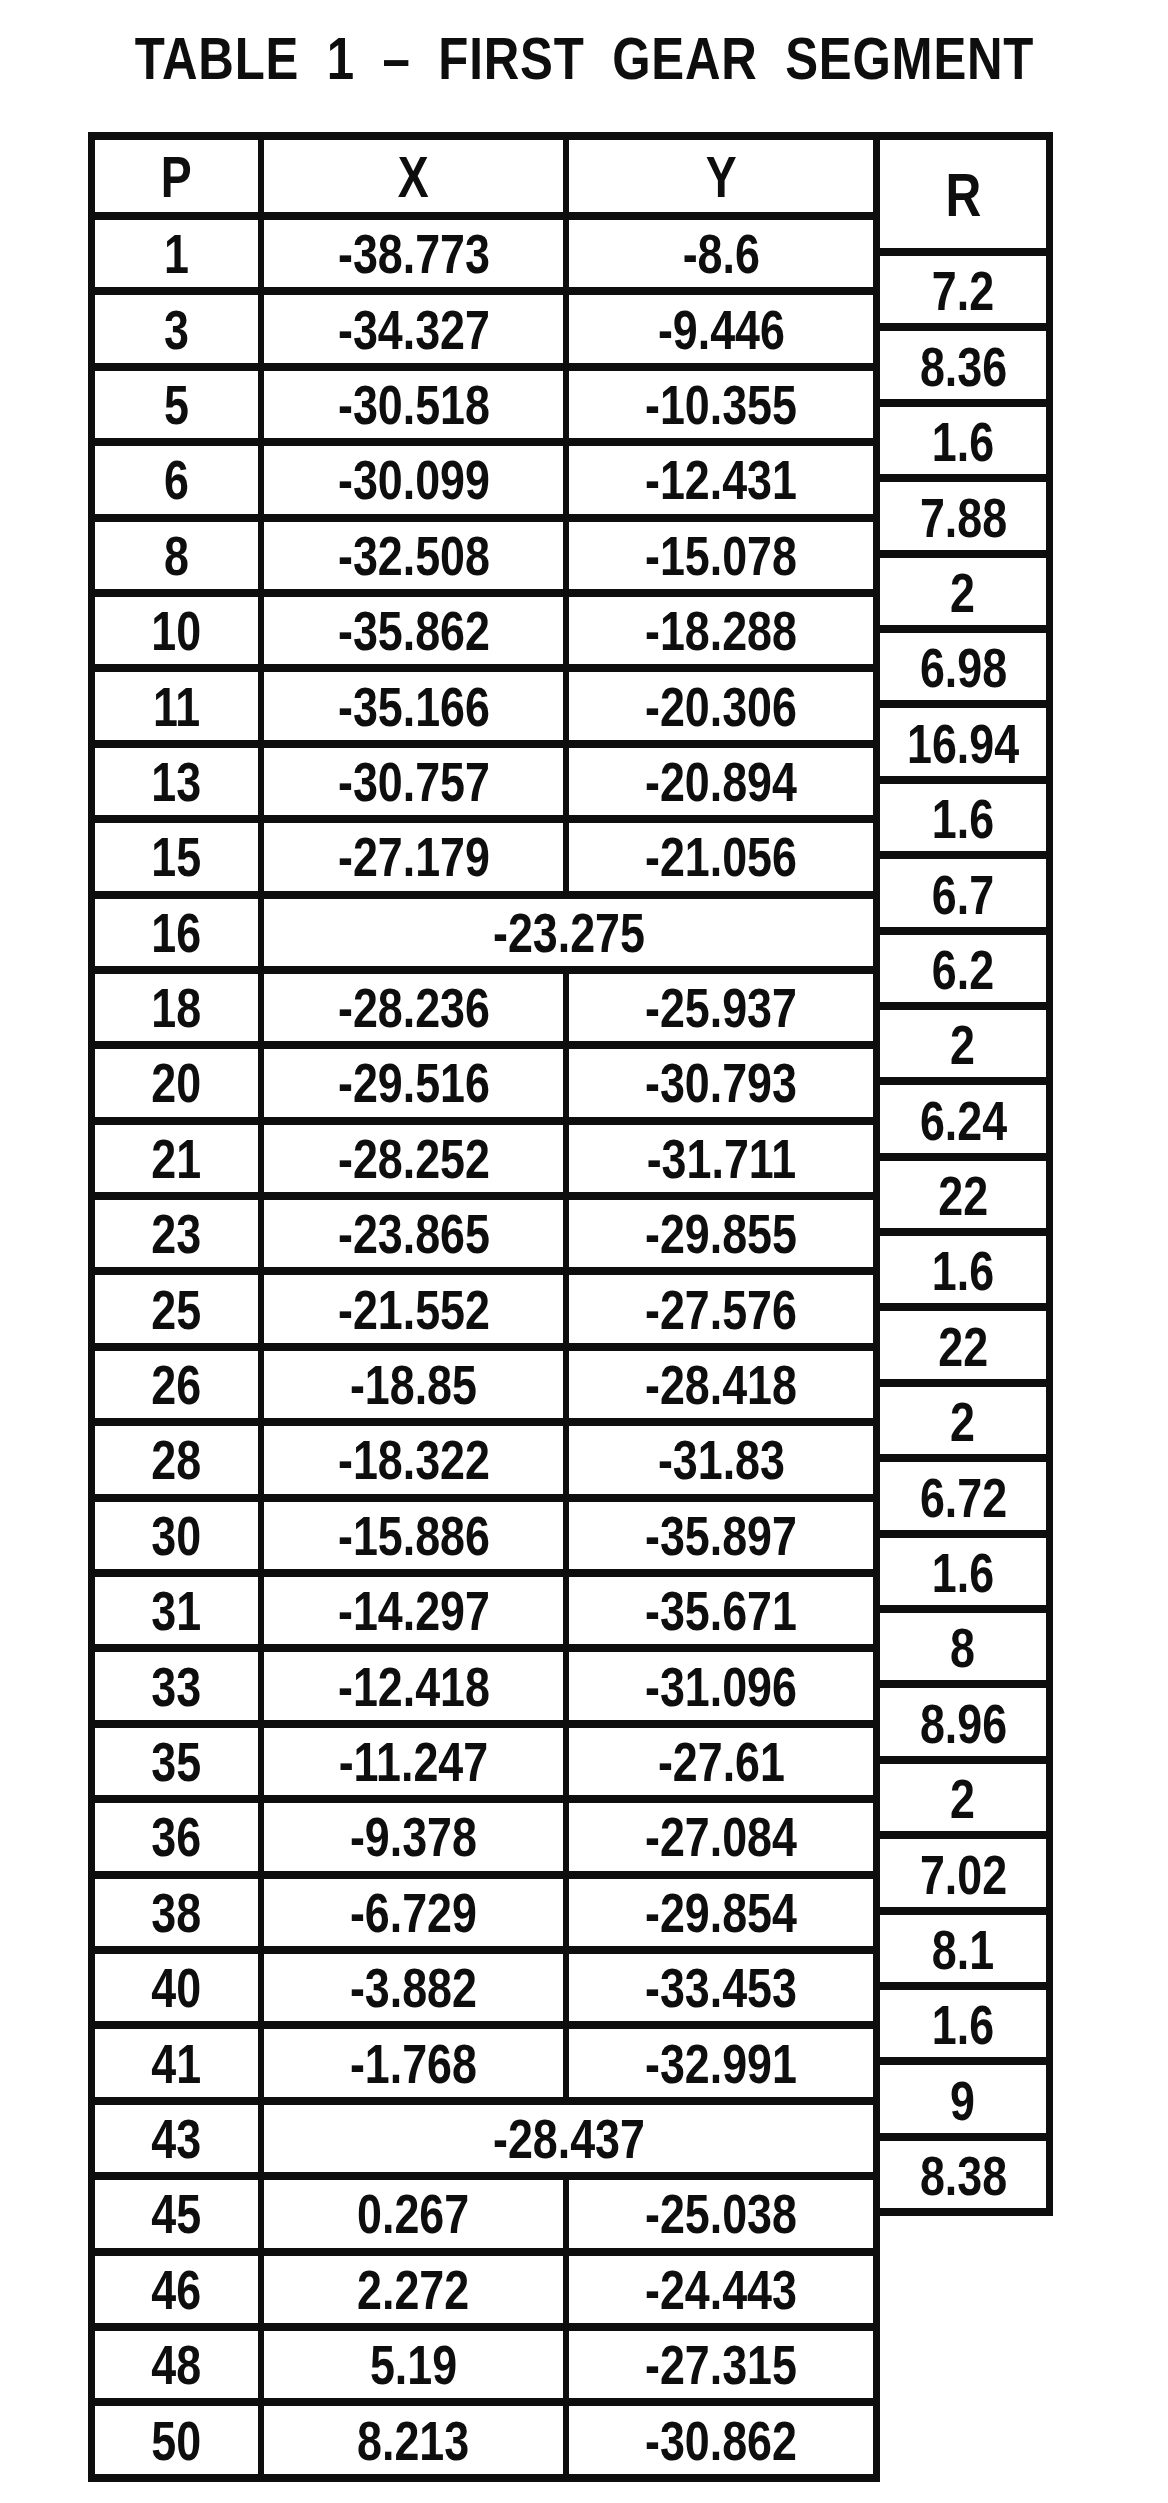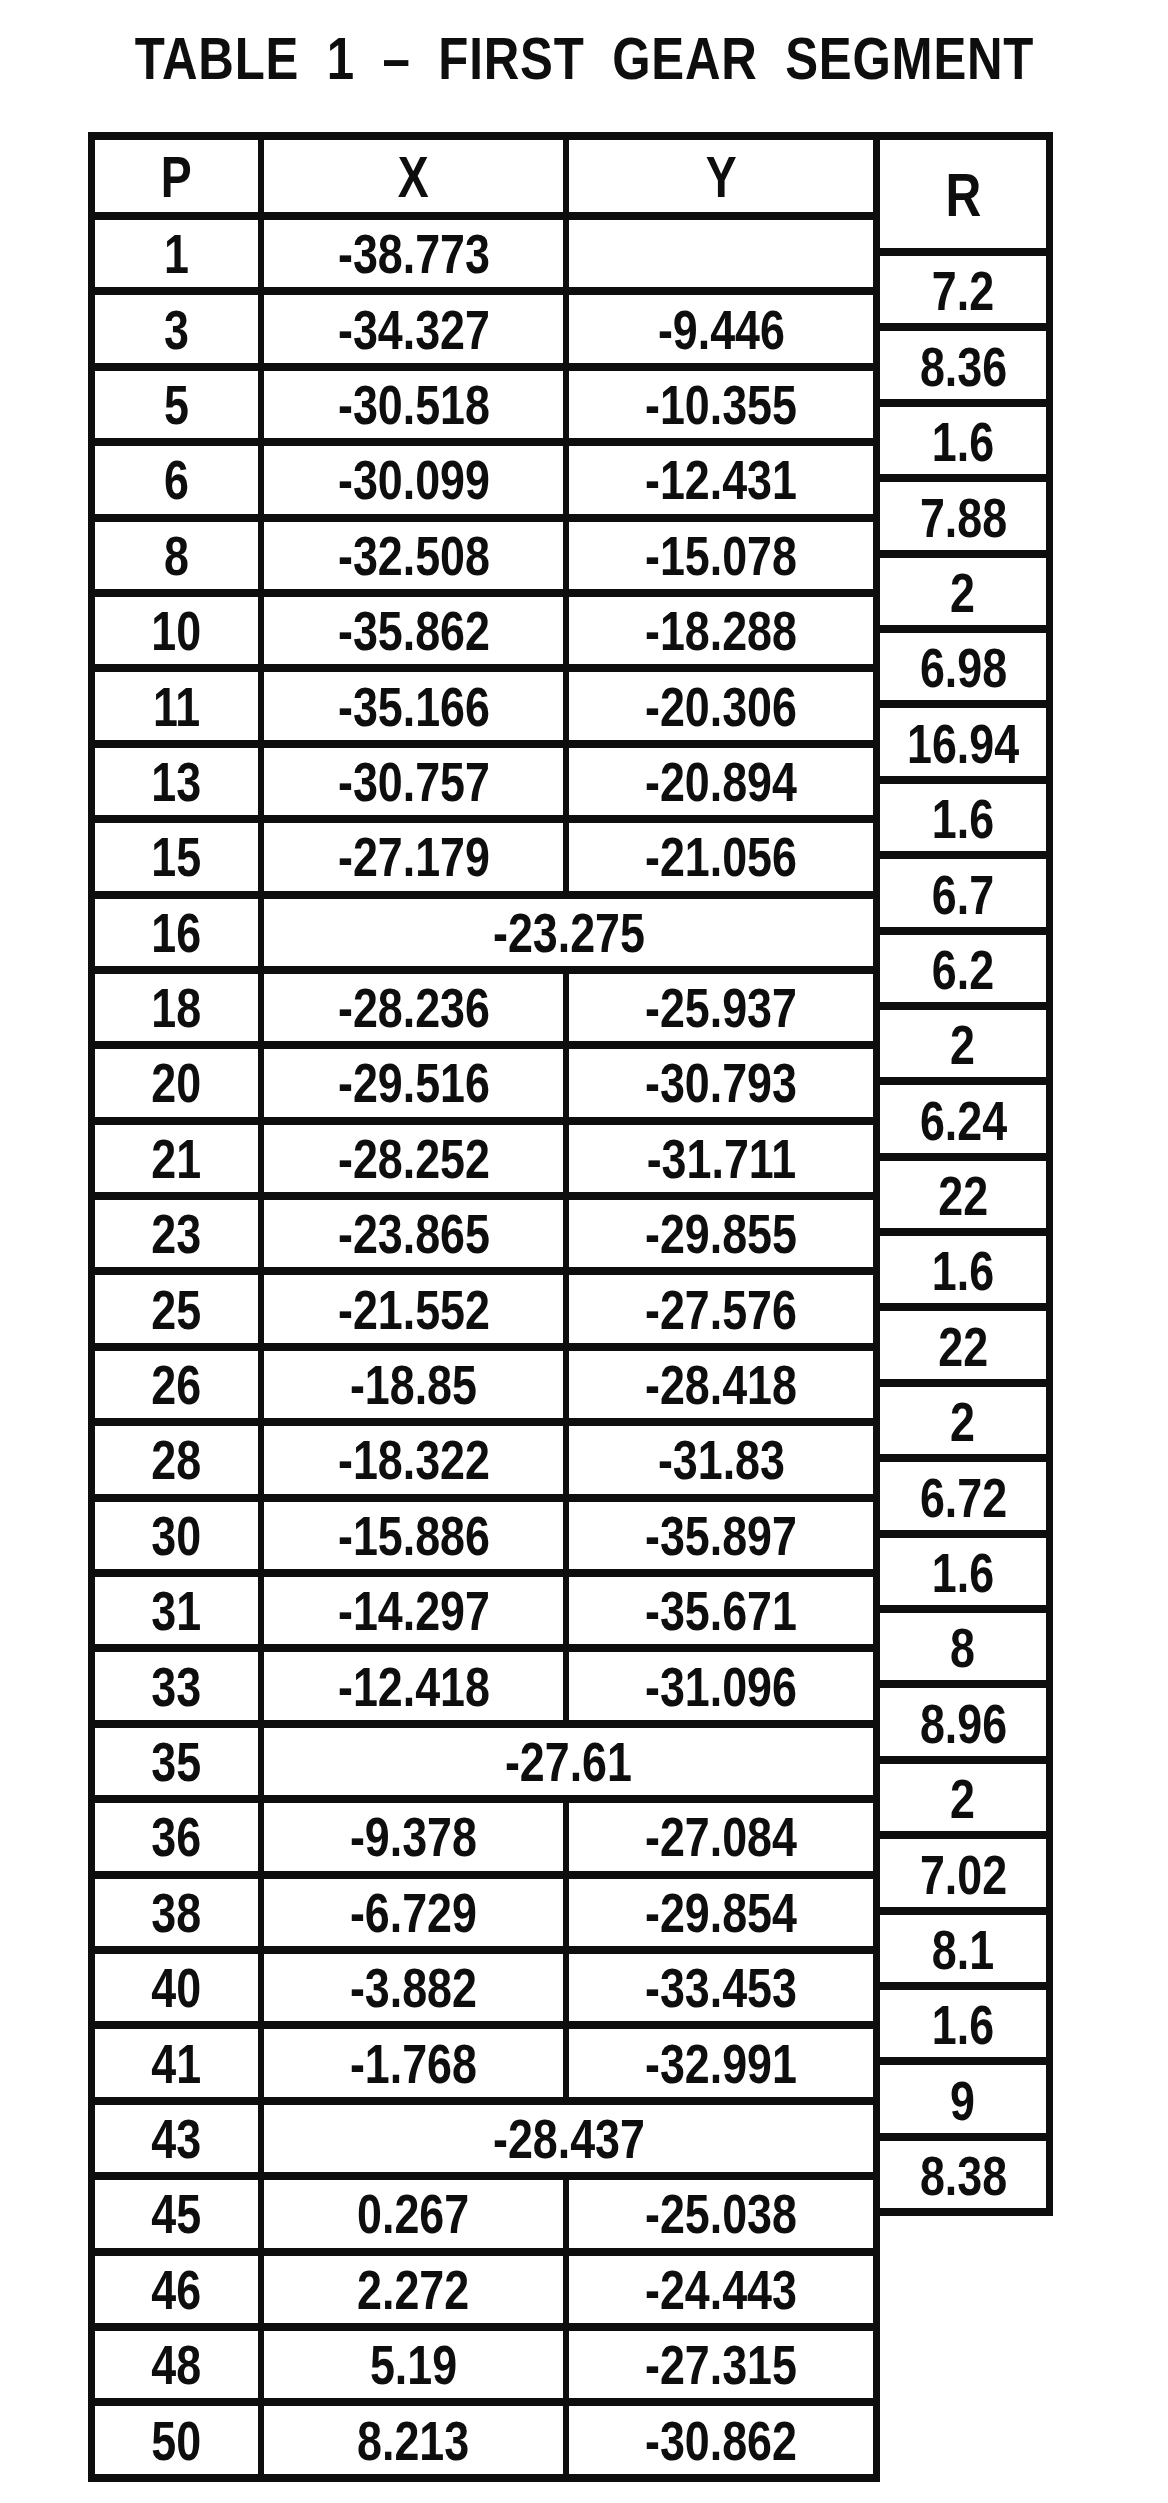--- a/index.html
+++ b/index.html
@@ -103,20 +103,23 @@
       </div>
     </div>
     <div id="data-rows">
         <div class="row">
           <div class="cell p">
             <span class="txt">1</span>
           </div>
           <div class="cell x">
             <span class="txt">-38.773</span>
           </div>
+          <div class="cell y">
+            <span class="txt">-8.6</span>
+          </div>
         </div>
         <div class="row">
           <div class="cell p">
             <span class="txt">3</span>
           </div>
           <div class="cell x">
             <span class="txt">-34.327</span>
           </div>
           <div class="cell y">
             <span class="txt">-9.446</span>
@@ -313,20 +316,23 @@
           <div class="cell x">
             <span class="txt">-12.418</span>
           </div>
           <div class="cell y">
             <span class="txt">-31.096</span>
           </div>
         </div>
         <div class="row">
           <div class="cell p">
             <span class="txt">35</span>
+          </div>
+          <div class="cell x">
+            <span class="txt">-11.247</span>
           </div>
           <div class="cell y">
             <span class="txt">-27.61</span>
           </div>
         </div>
         <div class="row">
           <div class="cell p">
             <span class="txt">36</span>
           </div>
           <div class="cell x">

